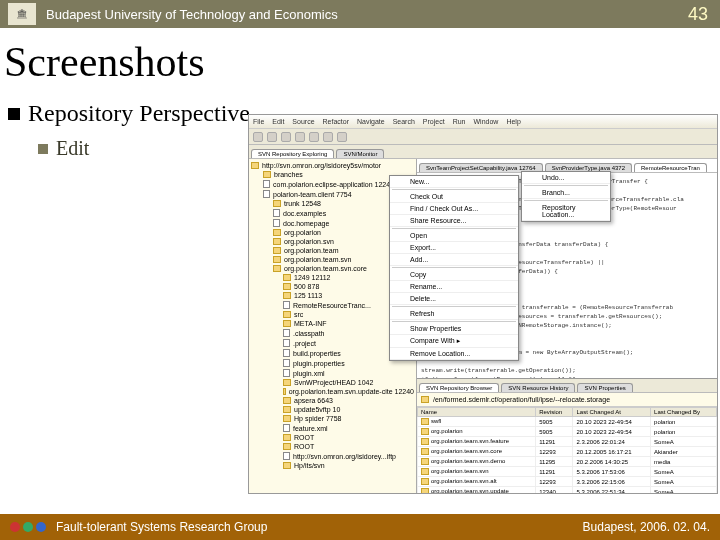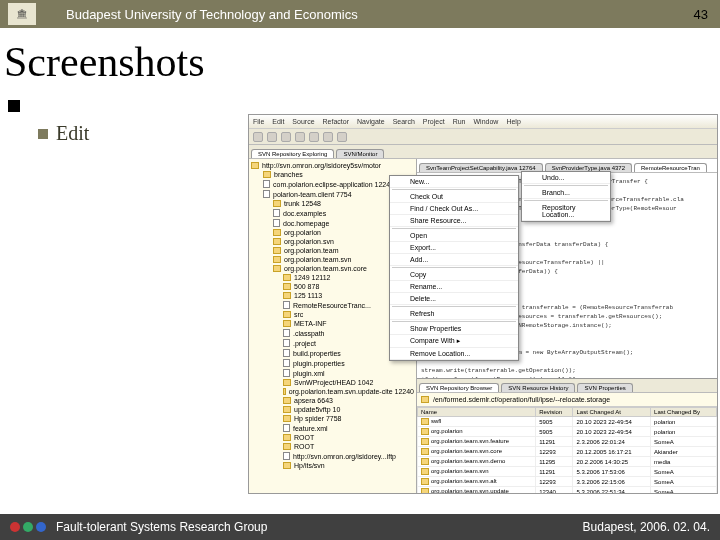--- a/index.html
+++ b/index.html
@@ -24,22 +24,22 @@
     width: 28px;
     height: 22px;
     background: #e8e5d0;
     margin-right: 10px;
     display: flex;
     align-items: center;
     justify-content: center;
     font-size: 9px;
     color: #333;
   }
-  .header-title { flex: 1; margin-left: 20px; }
-  .page-num { color: #000000; font-size: 13px; padding-right: 4px; }
+  .header-title { flex: 1; }
+  .page-num { color: #fef9c3; font-size: 18px; padding-right: 4px; }
 
   .slide-title {
     font-size: 42px;
     font-weight: normal;
     color: #000;
     padding: 10px 6px 14px 4px;
     font-family: "Times New Roman", serif;
   }
   .content {
     padding: 0 8px;
@@ -241,21 +241,21 @@
     white-space:nowrap;
   }
   .row-icon { display:inline-block; width:8px; height:7px; background:#f5d57a; border:1px solid #c9a227; margin-right:2px; vertical-align:middle;}
 
   .footer-bar {
     position:absolute;
     bottom:0;
     left:0;
     width:100%;
     height: 26px;
-    background:#404040;
+    background:#a16207;
     display:flex;
     align-items:center;
     padding:0 10px;
     color:#fff;
     font-size:12px;
     justify-content: space-between;
   }
   .footer-left { display:flex; align-items:center; gap:10px;}
   .footer-dots { display:flex; gap:3px;}
   .dot{ width:10px; height:10px; border-radius:50%;}
@@ -268,20 +268,21 @@
   <div class="logo-box">🏛</div>
   <div class="header-title">Budapest University of Technology and Economics</div>
   <div class="page-num">43</div>
 </div>
 
 <div class="slide-title">Screenshots</div>
 
 <div class="content">
   <div class="bullet1">
     <span class="sq1"></span>
+    <span>Repository Perspective</span>
   </div>
   <div class="bullet2">
     <span class="sq2"></span>
     <span>Edit</span>
   </div>
 </div>
 
 <div class="screenshot-embed">
   <div class="ide-menubar" id="menubar">
       <span>File</span>

